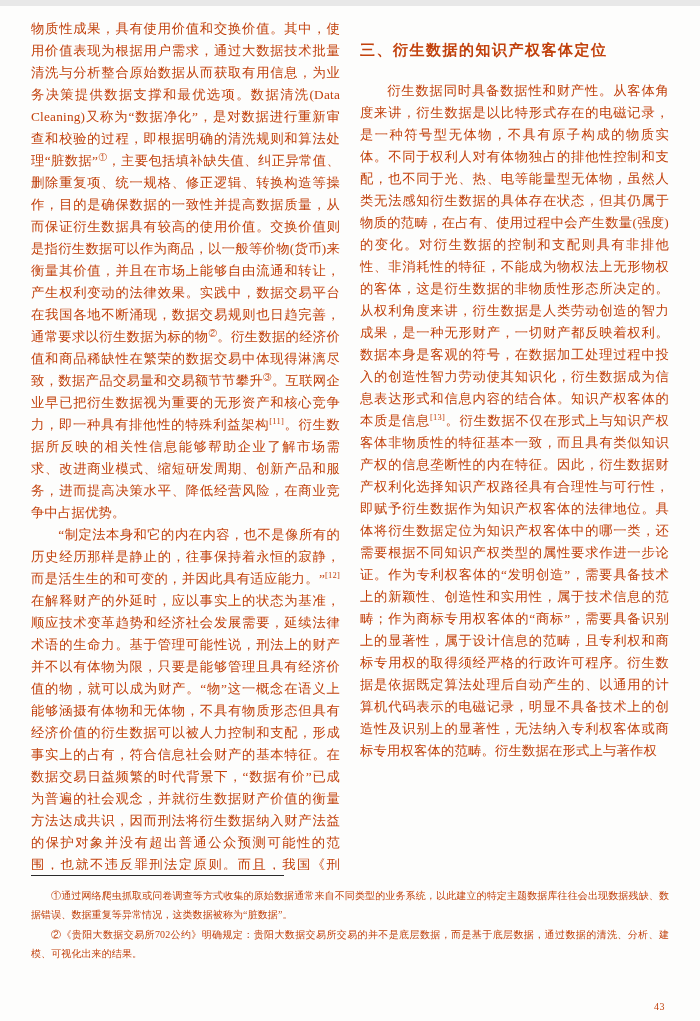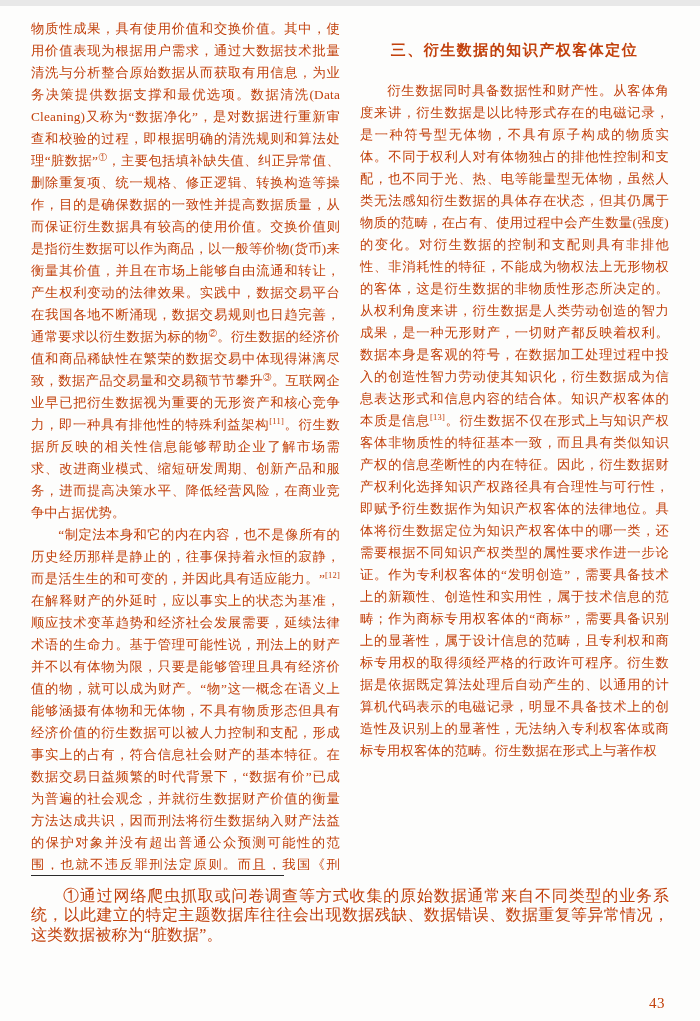--- a/index.html
+++ b/index.html
@@ -32,48 +32,47 @@
   .col p { margin: 0; }
   .indent { text-indent: 2.05em; }
   sup.ref {
     font-size: 8.5px;
     line-height: 0;
     vertical-align: super;
   }
   h2.section {
     font-size: 15px;
     font-weight: bold;
-    text-align: center;
     margin: 21px 0 19px 0;
     letter-spacing: 1.5px;
     text-indent: 0;
   }
   .footnote-area {
     position: absolute;
     left: 31px; right: 31px;
     top: 869px;
   }
   .fn-divider {
     width: 253px;
     height: 0;
     border-top: 1.2px solid #2a2a2a;
     margin-bottom: 10px;
   }
   .fn {
     margin: 0;
-    font-size: 16px;
+    font-size: 10px;
     line-height: 19.3px;
     text-align: justify;
     text-indent: 2em;
     letter-spacing: 0.1px;
   }
   .page-number {
     position: absolute;
     right: 35px; bottom: 15px;
-    font-size: 15px;
+    font-size: 10px;
     letter-spacing: 0.5px;
   }
 </style>
 </head>
 <body>
 
 <div class="page">
 
   <div class="columns">
 
@@ -88,17 +87,18 @@
       <h2 class="section">三、衍生数据的知识产权客体定位</h2>
 
       <p class="body-p indent"><span>衍生数据同时具备数据性和财产性。从客体角度来讲，衍生数据是以比特形式存在的电磁记录，是一种符号型无体物，不具有原子构成的物质实体。不同于权利人对有体物独占的排他性控制和支配，也不同于光、热、电等能量型无体物，虽然人类无法感知衍生数据的具体存在状态，但其仍属于物质的范畴，在占有、使用过程中会产生数量(强度)的变化。对衍生数据的控制和支配则具有非排他性、非消耗性的特征，不能成为物权法上无形物权的客体，这是衍生数据的非物质性形态所决定的。从权利角度来讲，衍生数据是人类劳动创造的智力成果，是一种无形财产，一切财产都反映着权利。数据本身是客观的符号，在数据加工处理过程中投入的创造性智力劳动使其知识化，衍生数据成为信息表达形式和信息内容的结合体。知识产权客体的本质是信息</span><sup class="ref">[13]</sup><span>。衍生数据不仅在形式上与知识产权客体非物质性的特征基本一致，而且具有类似知识产权的信息垄断性的内在特征。因此，衍生数据财产权利化选择知识产权路径具有合理性与可行性，即赋予衍生数据作为知识产权客体的法律地位。具体将衍生数据定位为知识产权客体中的哪一类，还需要根据不同知识产权类型的属性要求作进一步论证。作为专利权客体的“发明创造”，需要具备技术上的新颖性、创造性和实用性，属于技术信息的范畴；作为商标专用权客体的“商标”，需要具备识别上的显著性，属于设计信息的范畴，且专利权和商标专用权的取得须经严格的行政许可程序。衍生数据是依据既定算法处理后自动产生的、以通用的计算机代码表示的电磁记录，明显不具备技术上的创造性及识别上的显著性，无法纳入专利权客体或商标专用权客体的范畴。衍生数据在形式上与著作权</span></p>
     </div>
 
   </div>
 
   <div class="footnote-area">
     <div class="fn-divider"></div>
     <p class="fn"><span>①</span><span>通过网络爬虫抓取或问卷调查等方式收集的原始数据通常来自不同类型的业务系统，以此建立的特定主题数据库往往会出现数据残缺、数据错误、数据重复等异常情况，这类数据被称为“脏数据”。</span></p>
+    <p class="fn"><span>②</span><span>《贵阳大数据交易所702公约》明确规定：贵阳大数据交易所交易的并不是底层数据，而是基于底层数据，通过数据的清洗、分析、建模、可视化出来的结果。</span></p>
   </div>
 
   <div class="page-number">43</div>
 
 </div>
 
 </body></html>

